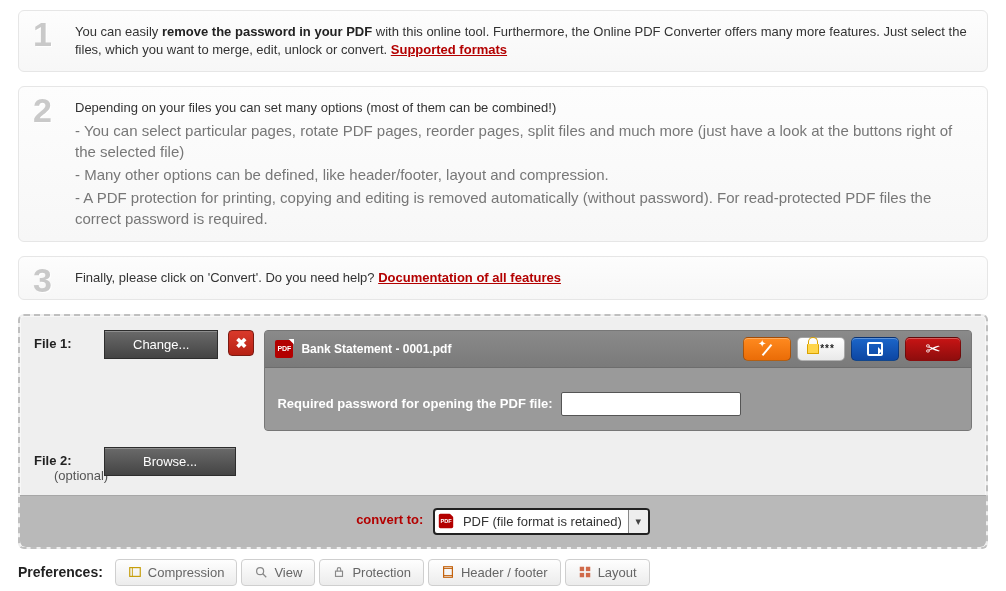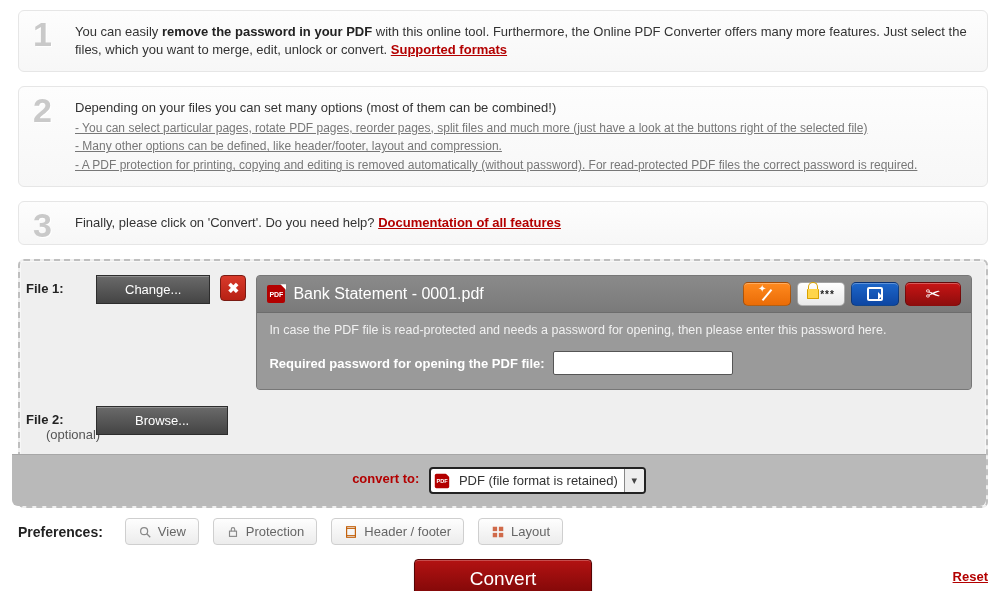--- a/index.html
+++ b/index.html
@@ -23,34 +23,34 @@
     position: absolute;
     left: 14px;
     top: 4px;
     font-size: 34px;
     font-weight: bold;
     color: #c9c9c9;
     font-family: "Arial Black", Arial, sans-serif;
     text-shadow: 1px 1px 0 #fff;
   }
   .step-box p { margin: 2px 0; line-height: 1.4; }
-  .sub { color: #777; font-size: 12px; margin-top:4px;text-decoration:underline;}
+  .sub { color: #777; font-size: 15px; margin-top:4px;}
   a.redlink, .redlink {
     color: #b30000;
     font-weight: bold;
     text-decoration: underline;
     cursor: pointer;
   }
   b { color:#222; }
   
   .file-area {
     border: 2px dashed #bfbfbf;
     border-radius: 6px;
     background: #efefef;
-    padding: 14px 14px 0 6px;
+    padding: 14px 14px 0 14px;
     margin-bottom: 10px;
     box-shadow: inset 0 0 0 1px #f7f7f7;
   }
   .file-row { display:flex; align-items:flex-start; gap:10px; margin-bottom:16px;}
   .file-label { width:60px; font-weight:bold; color:#222; padding-top:6px; font-size:13px;}
   .file-label small{ display:block; font-weight:normal; color:#555; font-size:13px;margin-left:20px;}
   .btn-dark {
     display:inline-block;
     background: linear-gradient(#6a6a6a,#444);
     color:#fff;
@@ -79,21 +79,21 @@
     border-radius:4px;
     color:#fff;
     overflow:hidden;
   }
   .file-detail-head {
     display:flex; align-items:center; gap:8px;
     padding:6px 10px;
     background: linear-gradient(#8a8a8a,#7a7a7a);
     border-bottom:1px solid #6d6d6d;
   }
-  .file-detail-head .fname { font-weight:normal; font-size:16px; flex:1;}
+  .file-detail-head .fname { font-weight:bold; font-size:12px; flex:1;}
   .pdf-icon {
     width:18px; height:18px; background:#b30000;
     display:flex;align-items:center;justify-content:center;
     color:#fff; font-size:7px; font-weight:bold;
     border-radius:2px;
     position:relative;
   }
   .pdf-icon::before{
     content:""; position:absolute; top:-1px;right:-1px;
     width:6px;height:6px;background:#fff; clip-path: polygon(0 0,100% 100%,100% 0);
@@ -143,21 +143,21 @@
     width:22px; height:22px; display:flex; align-items:center; justify-content:center;
   }
   .select-wrap .sw-text { padding:4px 6px; font-size:13px; color:#333;text-align:center;}
   .select-wrap .sw-caret {
     width:20px; border-left:1px solid #888;
     display:flex;align-items:center;justify-content:center;
     font-size:11px; color:#444; background:#eee; align-self:stretch;
   }
   
   .pref-row {
-    display:flex; align-items:center; gap:14px;
+    display:flex; align-items:center; gap:4px;
     margin-top:10px;
   }
   .pref-row .plabel { font-weight:bold; font-size:14px; margin-right:8px; color:#222;}
   .pref-btn {
     display:inline-flex; align-items:center; gap:6px;
     border:1px solid #cfcfcf;
     background: linear-gradient(#fefefe,#ececec);
     color:#666;
     border-radius:4px;
     padding:5px 12px;
@@ -245,21 +245,20 @@
           </div>
           <div class="toolbtn tb-blue">
               <span class="rotate-arrow"></span>
             </div>
           <div class="toolbtn tb-red">
               <span class="scissors">✂</span>
             </div>
         </div>
       </div>
       <div class="file-detail-body">
-        <div class="hint">In case the PDF file is read-protected and needs a password for opening, then please enter this password here.</div>
         <div class="pwd-row">
           <label>Required password for opening the PDF file:</label>
           <input type="text" value="" style="">
         </div>
       </div>
     </div>
   </div>
 
   <div class="file-row" style="margin-bottom:12px;">
     <div class="file-label">
@@ -277,20 +276,27 @@
         </span>
       <span class="sw-text">PDF (file format is retained)</span>
       <span class="sw-caret">▾</span>
     </span>
   </div>
 </div>
 
 <div class="pref-row">
   <span class="plabel">Preferences:</span>
 
+  <button class="pref-btn">
+    <svg viewBox="0 0 16 16">
+        <rect x="2" y="3" width="12" height="10" fill="none" stroke="#c49a00" stroke-width="1.3"></rect>
+        <path d="M5 3v10" stroke="#c49a00"></path>
+      </svg>
+    <span>Compression</span>
+  </button>
 
   <button class="pref-btn">
     <svg viewBox="0 0 16 16">
         <circle cx="7" cy="7" r="4" fill="none" stroke="#888" stroke-width="1.4"></circle>
         <path d="M10 10l4 4" stroke="#888" stroke-width="1.4"></path>
       </svg>
     <span>View</span>
   </button>
 
   <button class="pref-btn">

